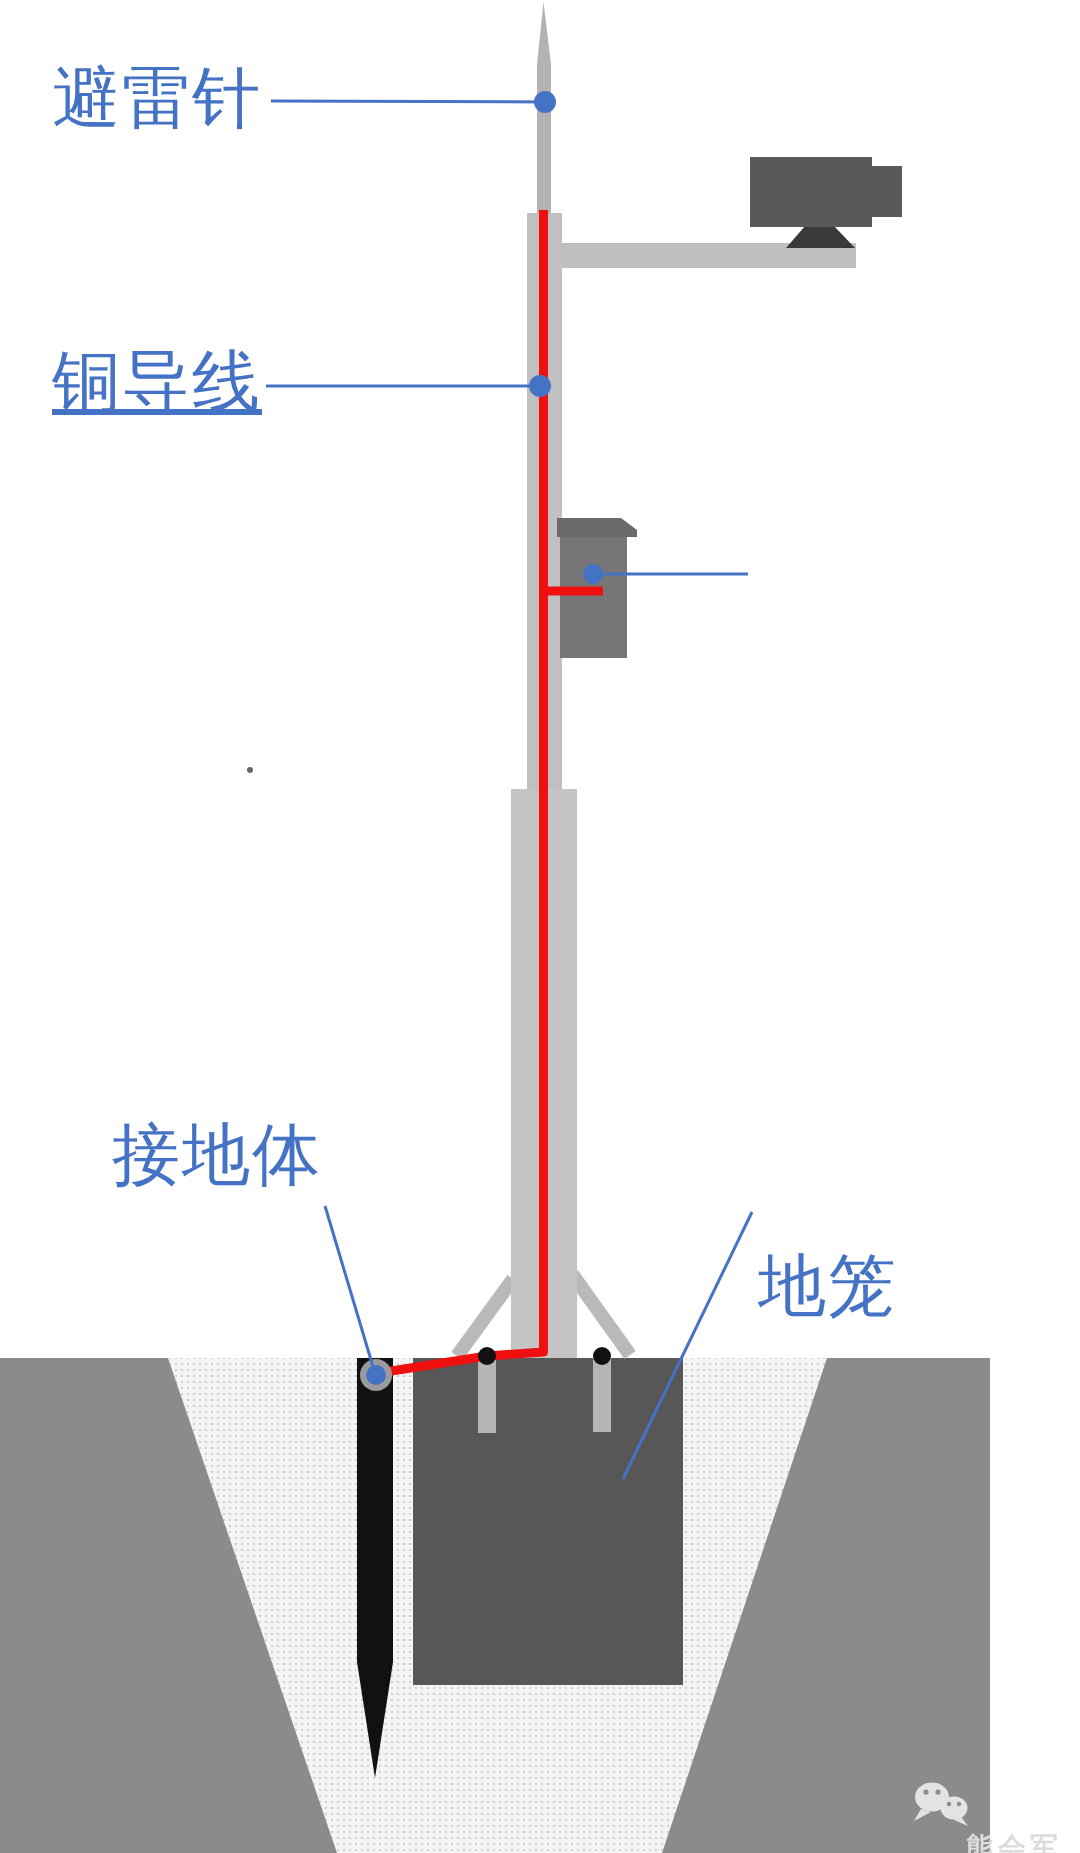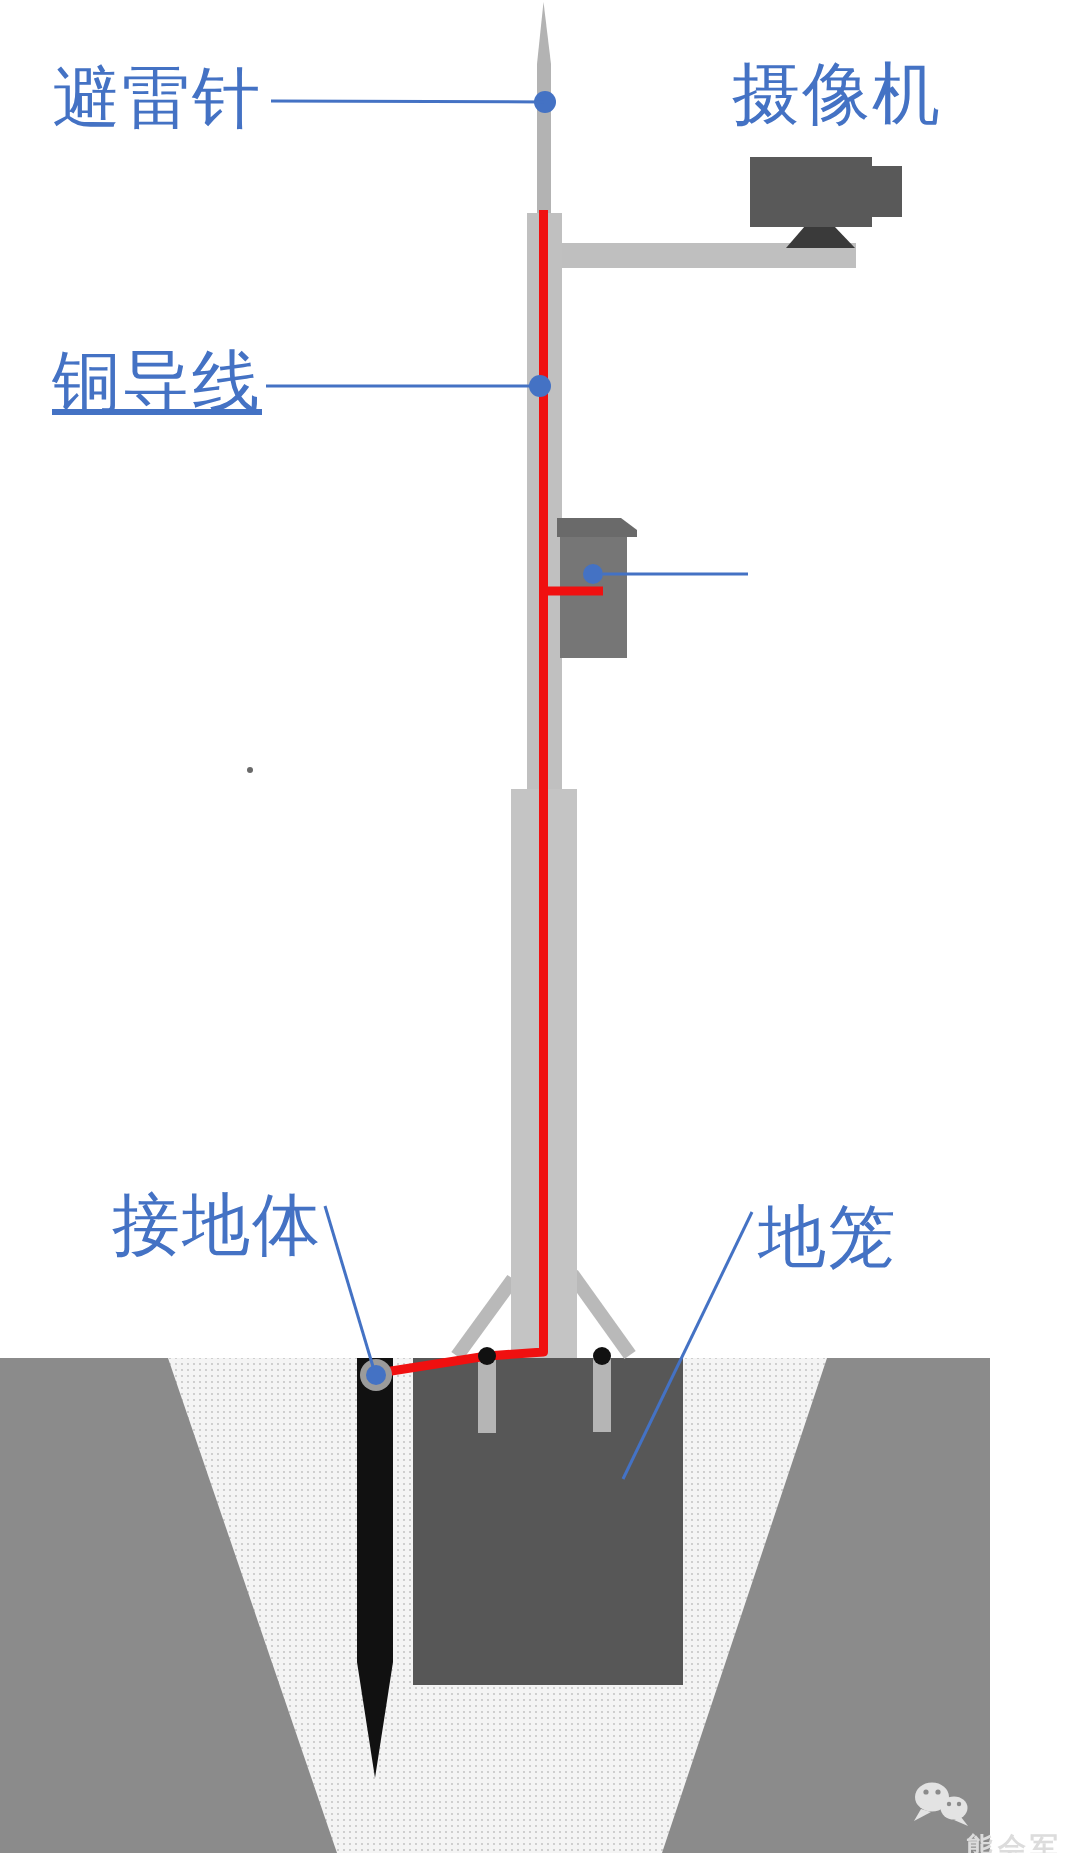--- a/index.html
+++ b/index.html
@@ -96,24 +96,23 @@
       <circle cx="938" cy="1792" r="2.6" fill="#8b8b8b"></circle>
       <ellipse cx="954" cy="1808" rx="13.5" ry="11.5" fill="#e3e3e3"></ellipse>
       <path d="M961,1817 L968,1826 L954,1820 Z" fill="#e3e3e3"></path>
       <circle cx="949" cy="1804" r="2.2" fill="#8b8b8b"></circle>
       <circle cx="959" cy="1804" r="2.2" fill="#8b8b8b"></circle>
     </g>
   </svg>
 
   <div class="lbl" style="left:52px;top:62px;">避雷针</div>
 
-  <div class="lbl" style="left:732px;top:58px;">摄像机</div>
 
   <div class="lbl" style="left:52px;top:346px;text-decoration:underline;">铜导线</div>
 
 
-  <div class="lbl" style="left:112px;top:1189px;">接地体</div>
+  <div class="lbl" style="left:112px;top:1119px;">接地体</div>
 
-  <div class="lbl" style="left:758px;top:1206px;font-family:Liberation Mono, monospace;">地笼</div>
+  <div class="lbl" style="left:758px;top:1250px;">地笼</div>
 
   <div class="watermark-text">熊会军</div>
 
 </div>
 
 </body></html>

